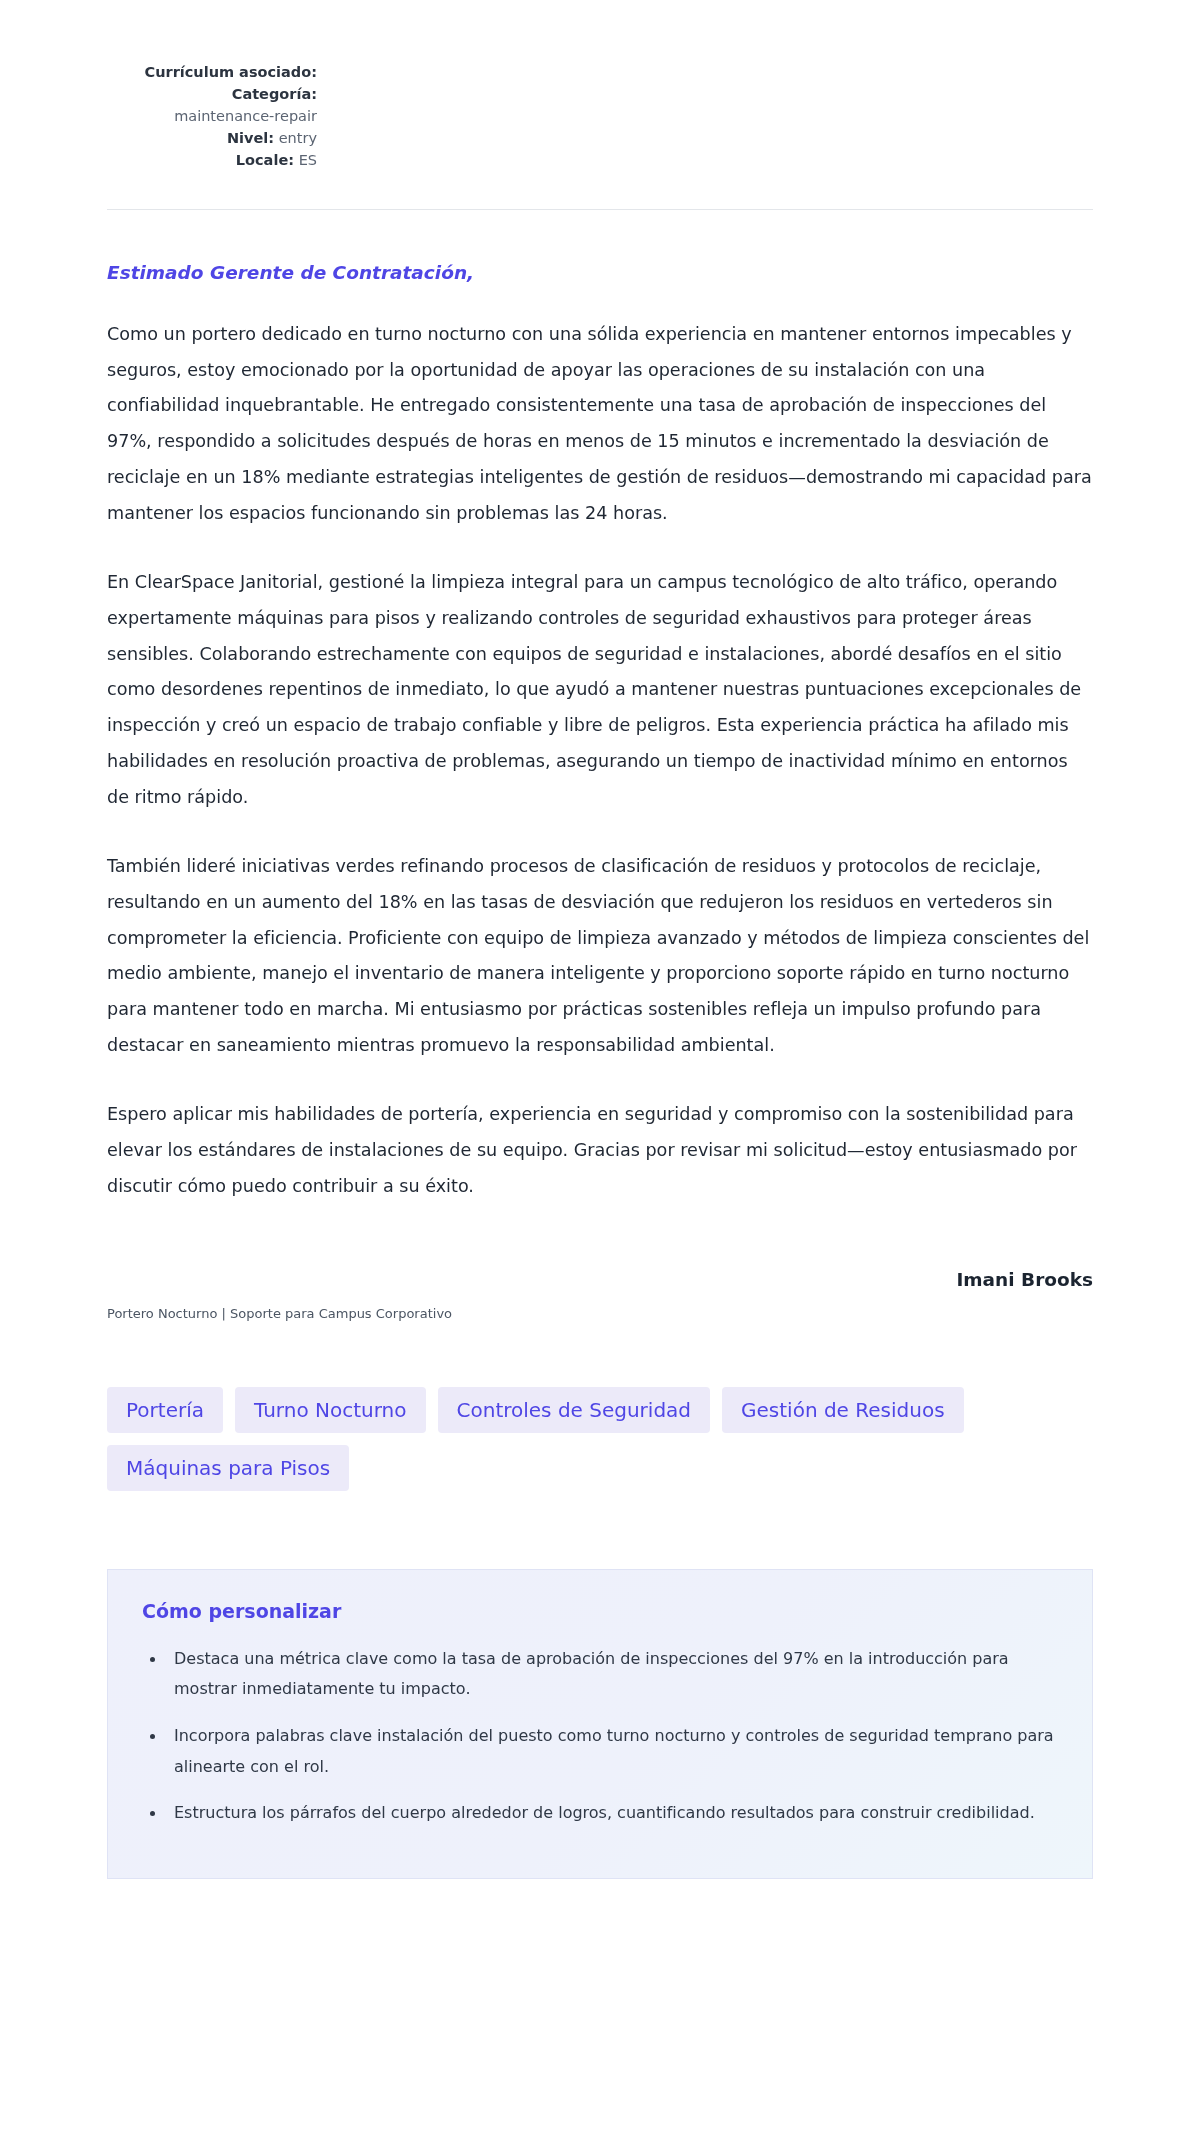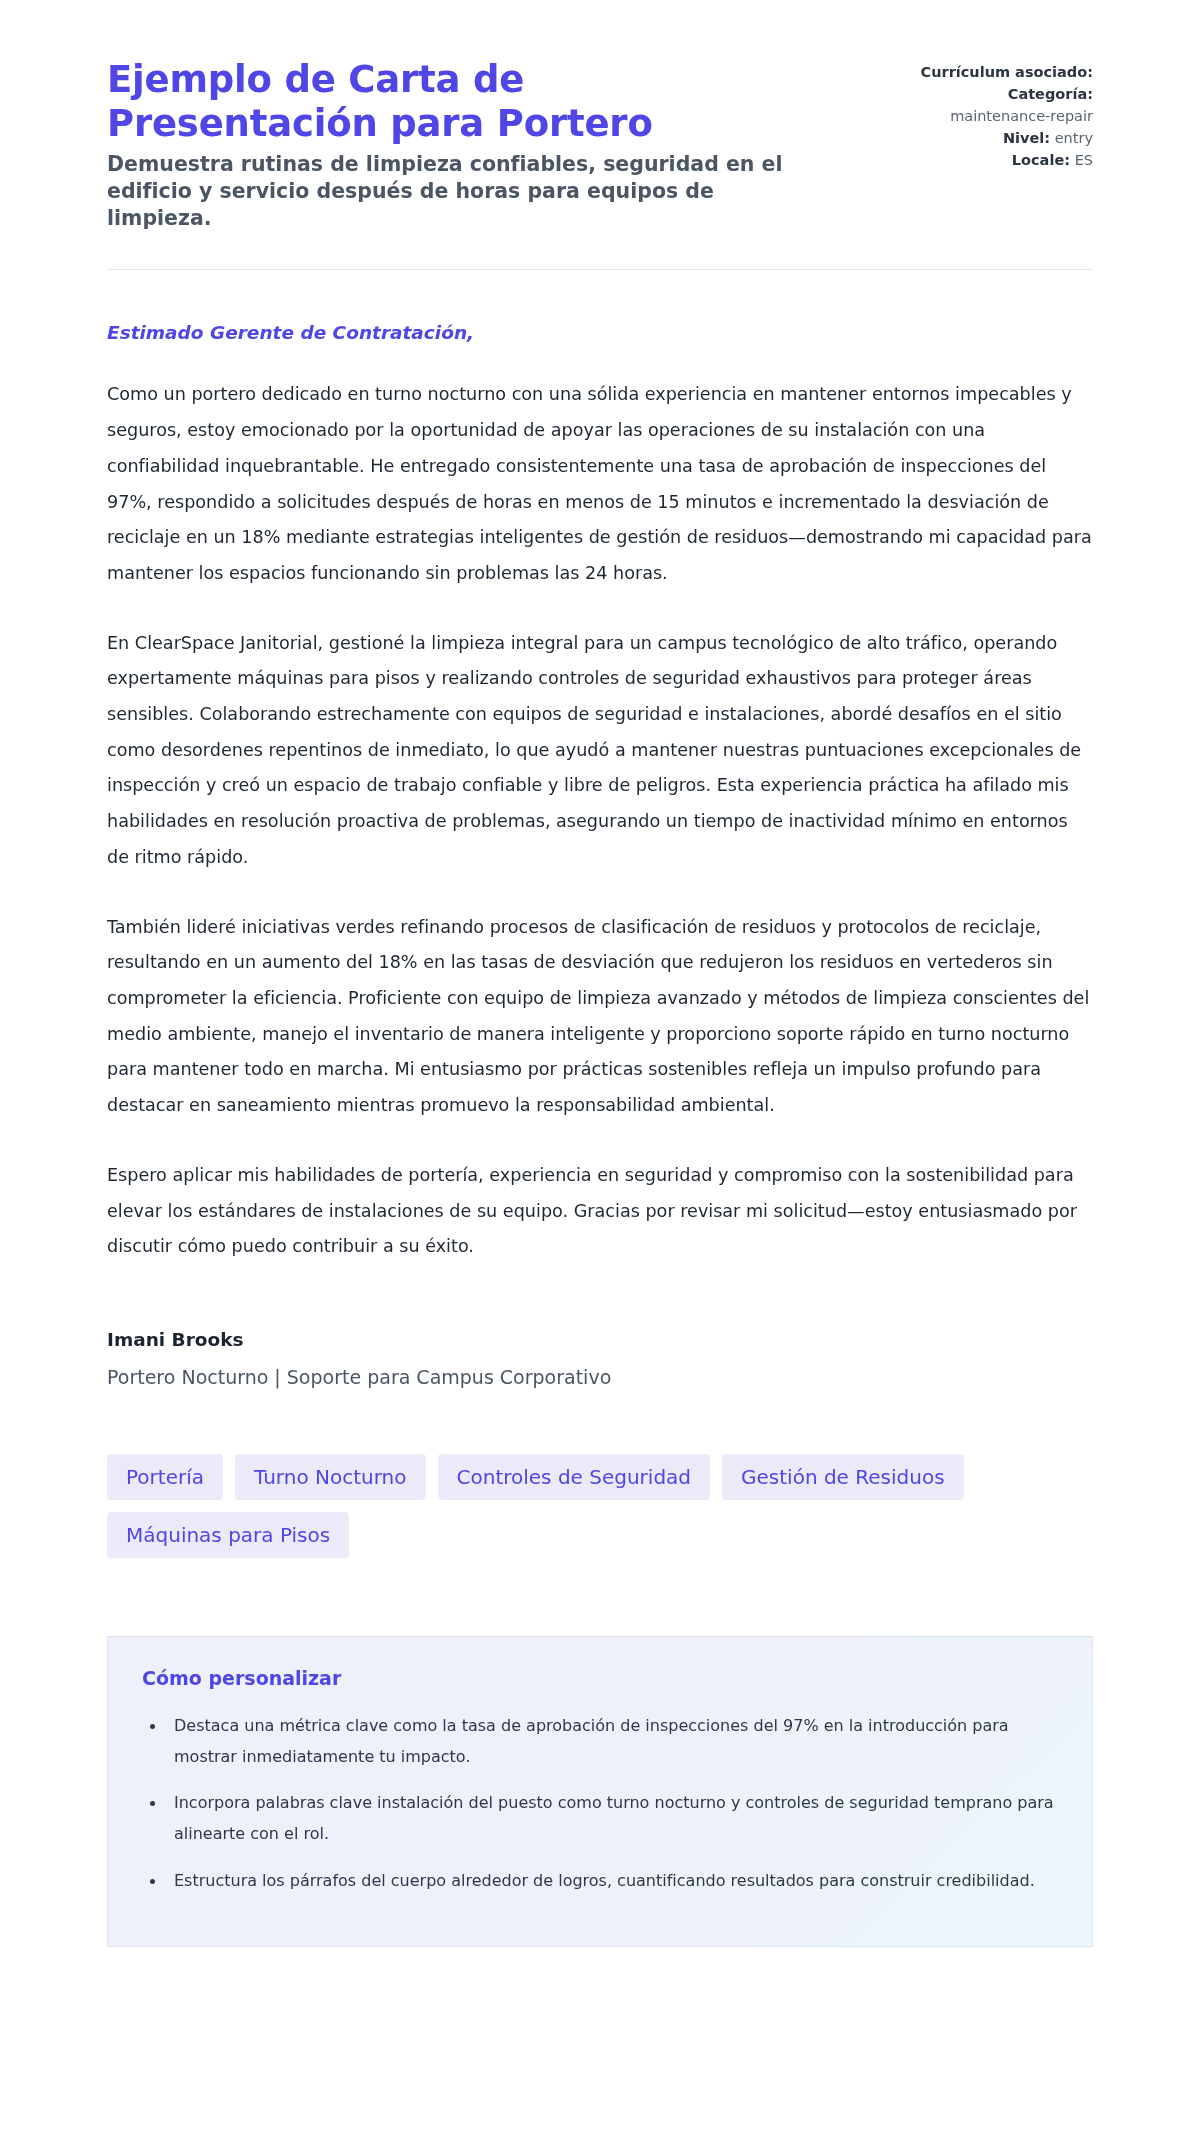--- a/index.html
+++ b/index.html
@@ -95,24 +95,25 @@
 
   
   .signature {
     padding-top: 30px;
   }
   .sig-name {
     margin: 0 0 16px 0;
     font-size: 18.5px;
     font-weight: 700;
     color: #1b2430;
+    text-align: right;
   }
   .sig-role {
     margin: 0;
-    font-size: 19px;
+    font-size: 13px;
     color: #4b5563;
   }
 
   
   .tag-list {
     display: flex;
     flex-wrap: wrap;
     gap: 12px;
     padding-top: 66px;
   }
@@ -158,24 +159,20 @@
     color: #2f3846;
     font-size: 15px;
   }
 </style>
 </head>
 <body>
 
 <div class="page">
 
   <header class="doc-header">
-    <div class="header-left">
-      <h1 class="doc-title">Ejemplo de Carta de Presentación para Portero</h1>
-      <p class="doc-subtitle">Demuestra rutinas de limpieza confiables, seguridad en el edificio y servicio después de horas para equipos de limpieza.</p>
-    </div>
     <aside class="header-meta">
       <div class="meta-row">
         <span class="meta-label">Currículum asociado:</span>
       </div>
       <div class="meta-row">
         <span class="meta-label">Categoría:</span>
       </div>
       <div class="meta-row">
         <span class="meta-value">maintenance-repair</span>
       </div>

